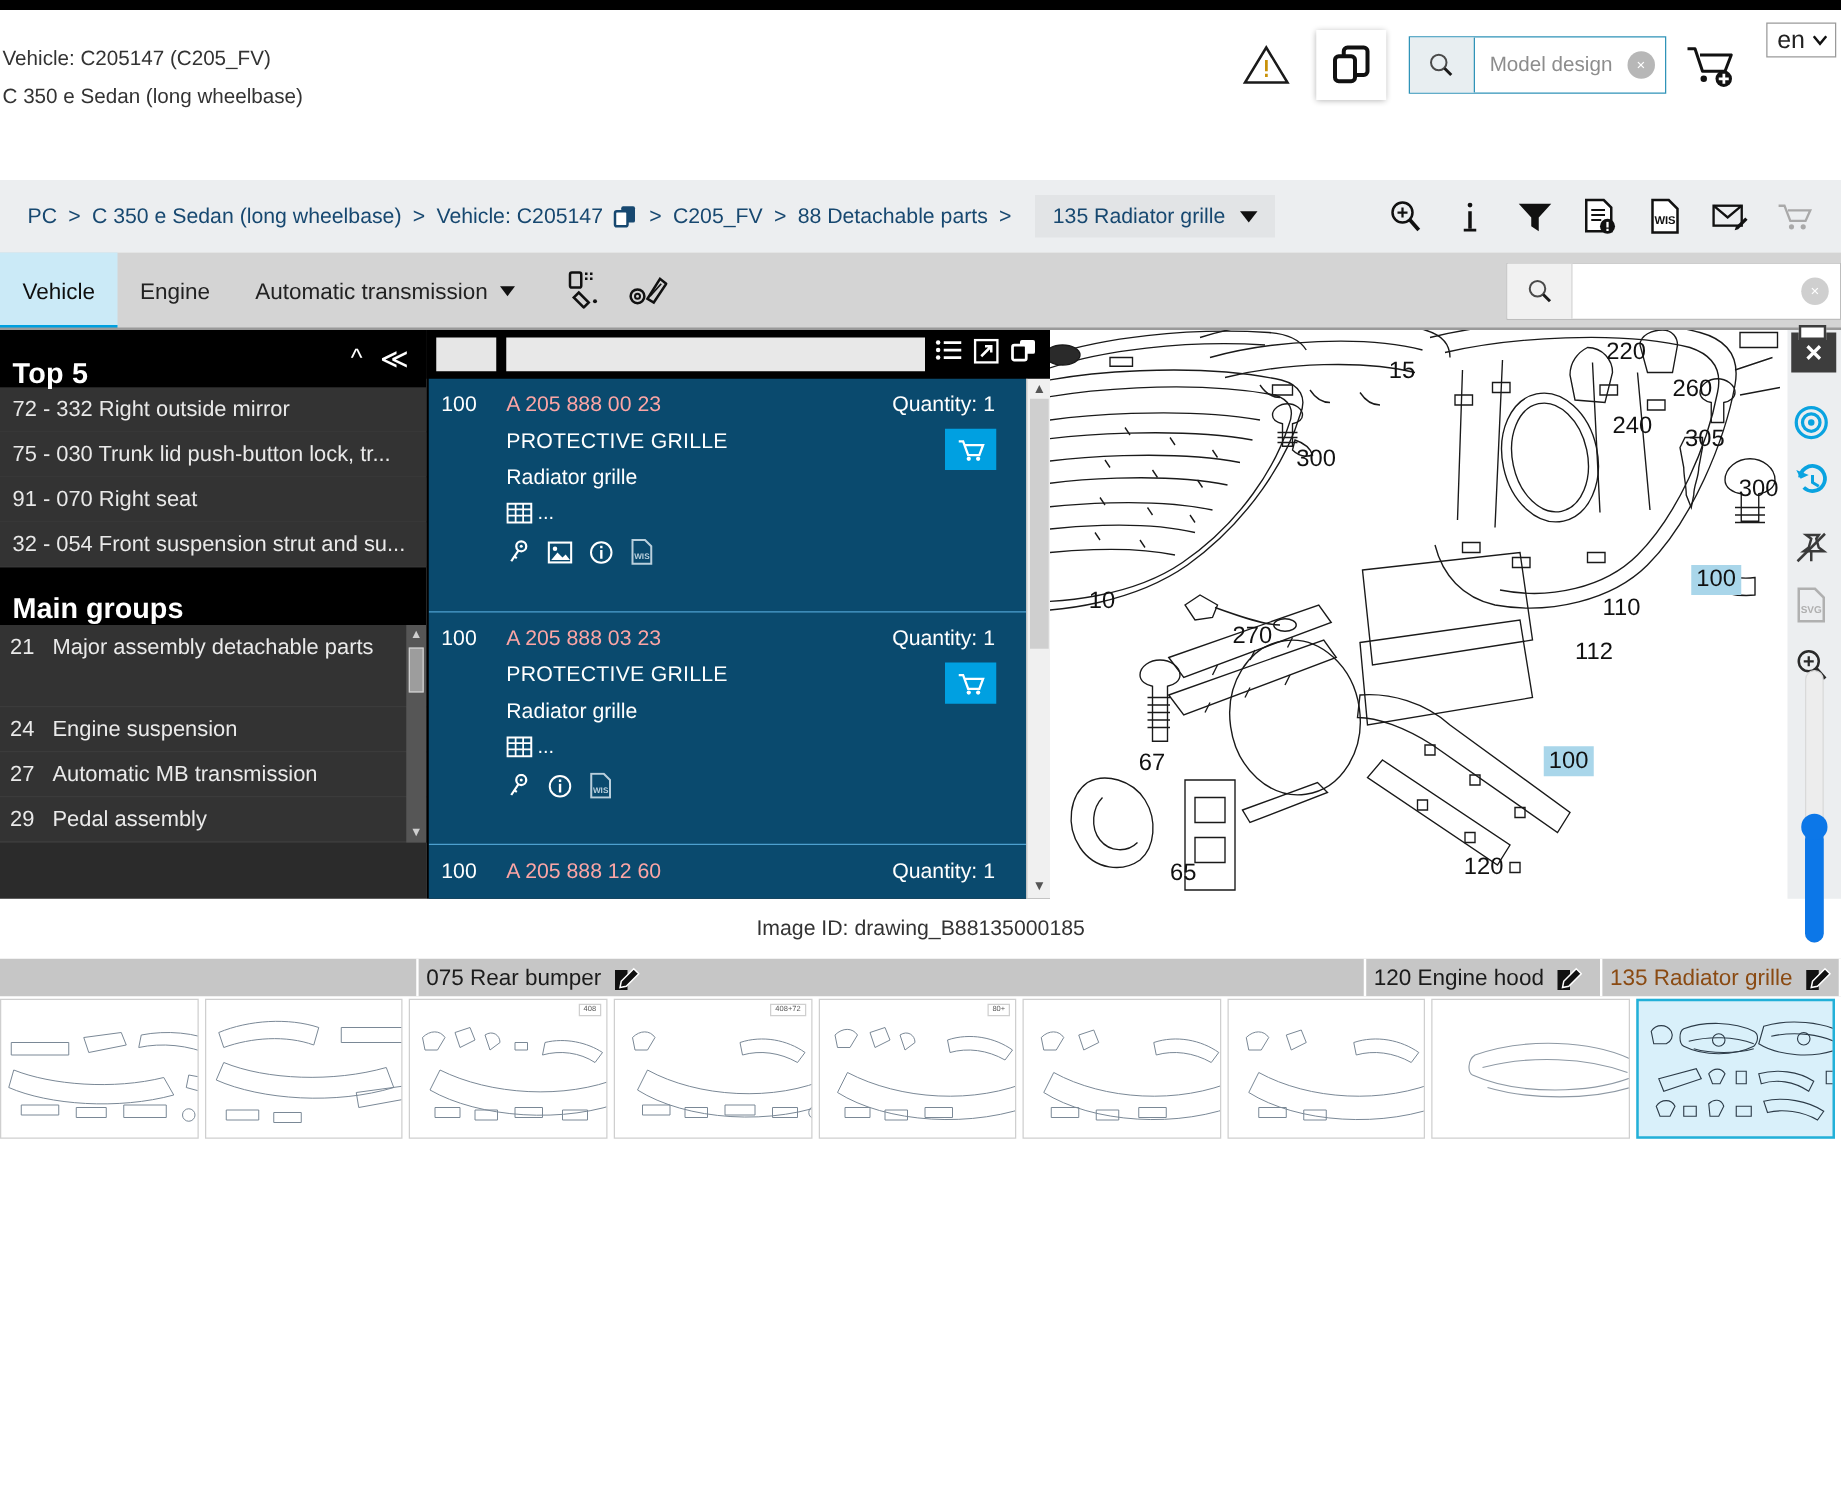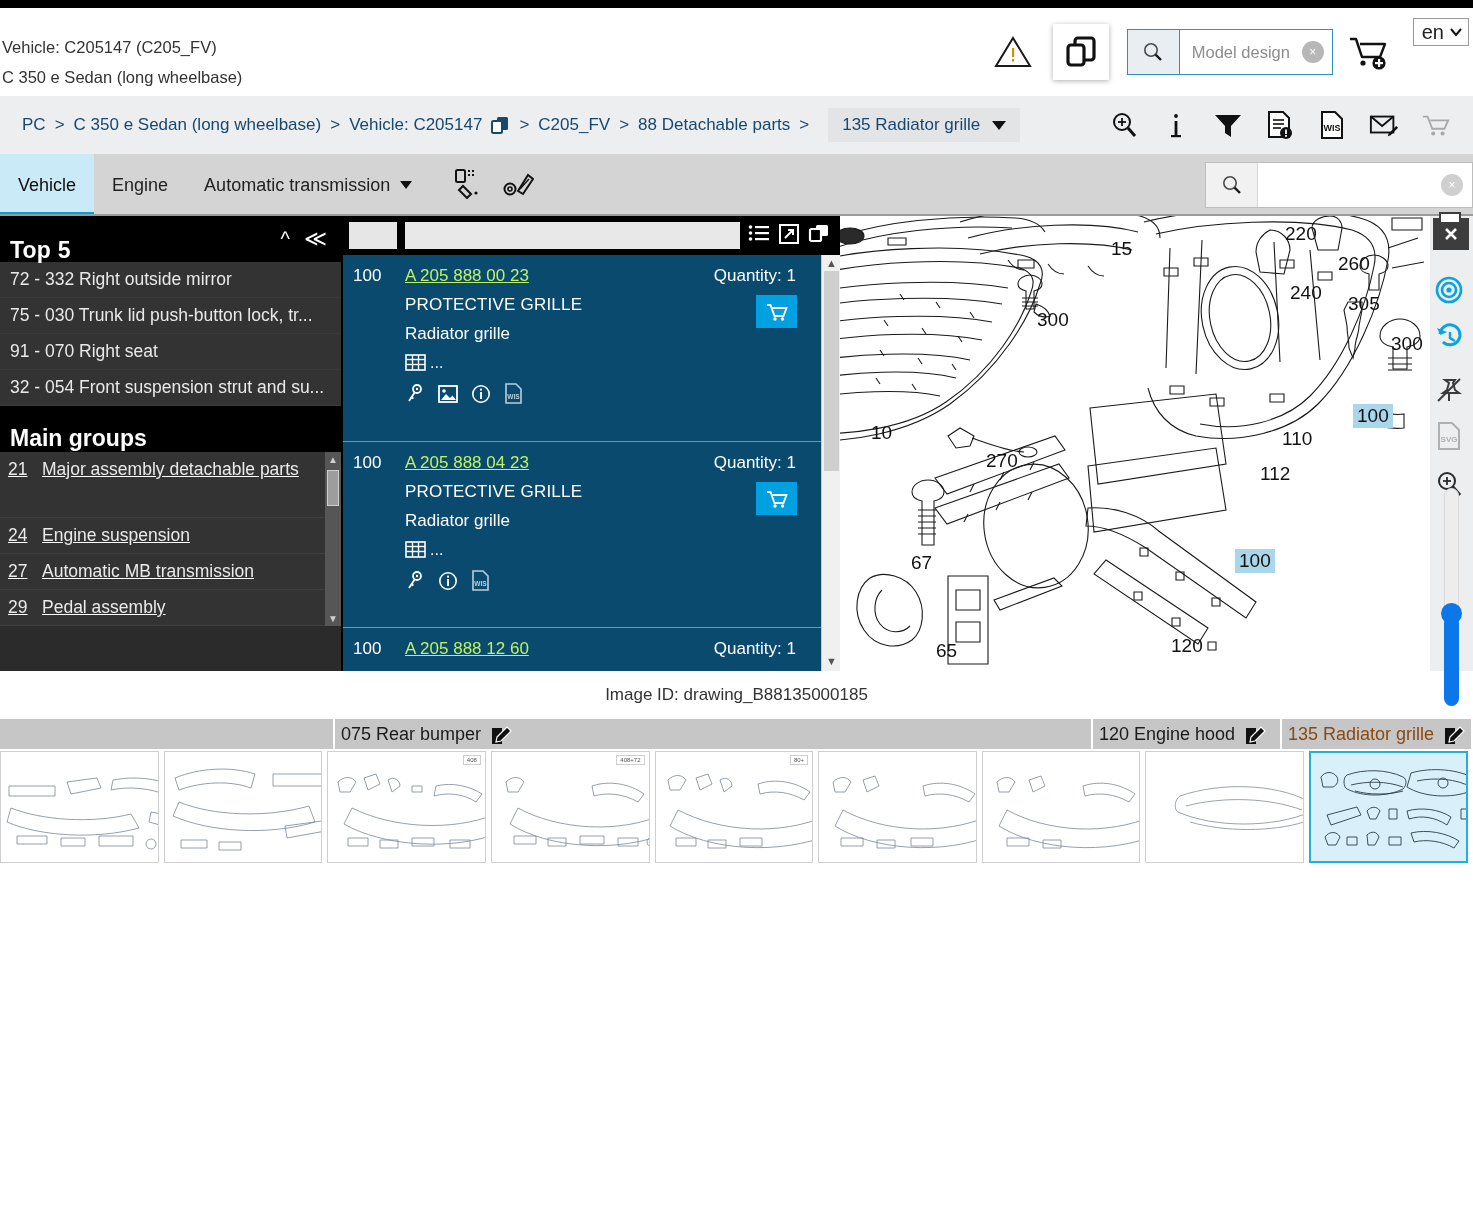--- a/index.html
+++ b/index.html
@@ -53,21 +53,21 @@
   .cart-hdr { width: 74px; display:flex; align-items:center; justify-content:center; }
   .lang-sel {
     margin-left: 6px; margin-right: 4px; align-self:flex-start; margin-top: 10px;
     border:1px solid #9a9a9a; background:#fff; height:28px; padding:0 6px 0 8px;
     display:flex;align-items:center;gap:6px;font-size:20px;color:#222;
   }
 
   
   .crumbbar {
     height: 58px; background: #eceef0; display:flex; align-items:center;
-    padding-left: 22px; position: relative;
+    padding-left: 22px; position: relative; margin-top: 48px;
   }
   .crumbs { display:flex; align-items:center; gap:0; }
   .crumb { font-size: 17px; color:#174870; white-space:nowrap; }
   .crumb-sep { font-size:17px; color:#174870; margin: 0 9px; }
   .crumb-copy { margin-left:8px; display:inline-flex; vertical-align:middle; }
   .crumb-drop {
     background:#e2e4e6; padding: 7px 14px; display:flex; align-items:center; gap:12px;
     margin-left: 10px;
   }
   .crumb-drop span { font-size:17px; color:#174870; }
@@ -116,21 +116,21 @@
   .sb-head .sb-actions { display:flex; align-items:center; gap: 14px; }
   .chev-up { color:#fff; font-size:20px; line-height:1; }
   .chev-dbl { color:#fff; font-size:22px; line-height:1; }
   .sb-item {
     height: 36px; display:flex; align-items:center; padding-left: 10px;
     font-size:17.5px; color:#e9e9e9; border-bottom:1px solid #3a3a3a;
     background:#333; white-space:nowrap; overflow:hidden;
   }
   .sb-head2 { background:#000; height: 46px; display:flex; align-items:flex-end; padding-left:10px; }
   .sb-head2 h2 { font-size:23px; font-weight:bold; }
-  .mg-wrap { position:relative;text-decoration:underline; }
+  .mg-wrap { position:relative; }
   .mg-item {
     display:flex; align-items:center; height:36px; background:#333;
     border-bottom:1px solid #3f3f3f; font-size:17.5px; color:#eaeaea;
   }
   .mg-item.tall { height: 66px; align-items:flex-start; padding-top:7px; }
   .mg-num { width: 42px; padding-left: 8px; }
   .mg-lbl { flex:1; }
   .mg-scroll {
     position:absolute; right:0; top:0; width:16px; bottom:0; background:#565656;
   }
@@ -143,21 +143,21 @@
   .pt-box1 { width: 48px; height: 27px; background:#e6e6e6; }
   .pt-box2 { flex:1; height: 27px; background:#e8e8e8; }
   .pt-icons { display:flex; align-items:center; gap:9px; padding-right: 2px; }
   .parts-list { position:absolute; left:2px; right:19px; top:39px; bottom:0; background:#0a4a6e; overflow:hidden; }
   .part {
     position:relative; border-top:1px solid #4da0cf; padding: 11px 12px 10px 10px; min-height: 186px;
   }
   .part:first-child { border-top:none; }
   .p-row1 { display:flex; align-items:flex-start; }
   .p-pos { width: 52px; font-size:17px; color:#fff; }
-  .p-num { font-size:17px; color:#bef264;text-decoration:underline; }
+  .p-num { font-size:17px; color:#fca5a5; }
   .p-qty { position:absolute; right: 25px; top: 11px; font-size:17px; color:#fff; }
   .p-cart {
     position:absolute; right: 24px; top: 40px; width:41px;height:33px;background:#00a0e1;
     display:flex;align-items:center;justify-content:center;
   }
   .p-desc { margin-left: 52px; font-size:17px; color:#fff; margin-top: 9px; letter-spacing:.2px; }
   .p-sub { margin-left: 52px; font-size:17px; color:#fff; margin-top: 9px; }
   .p-grid { margin-left: 52px; margin-top: 9px; display:flex; align-items:center; gap:3px; }
   .p-grid .dots { color:#fff; font-size:16px; }
   .p-icons { margin-left: 52px; margin-top: 10px; display:flex; align-items:center; gap: 13px; }
@@ -522,21 +522,21 @@
                 <path d="M2 1 H12 L17 6 V20 H2 Z" fill="none" stroke="#b9cfdc" stroke-width="1.6"></path>
                 <text x="9.5" y="16" font-size="6.5" font-family="Liberation Sans, sans-serif" font-weight="bold" text-anchor="middle" fill="#b9cfdc">WIS</text>
               </svg>
             </span>
           </div>
         </div>
 
         <div class="part">
           <div class="p-row1">
             <span class="p-pos">100</span>
-            <span class="p-num">A 205 888 04 23</span>
+            <span class="p-num">A 205 888 03 23</span>
           </div>
           <div class="p-qty">
             <span>Quantity:</span>
             <span>1</span>
           </div>
           <div class="p-cart">
             <svg width="24" height="20" viewBox="0 0 24 20">
               <path d="M2 3 h3.5 l4 11 h9 l3 -8 H7.2" fill="none" stroke="#fff" stroke-width="1.8"></path>
               <circle cx="10" cy="17" r="1.7" fill="#fff"></circle>
                 <circle cx="17.5" cy="17" r="1.7" fill="#fff"></circle>

